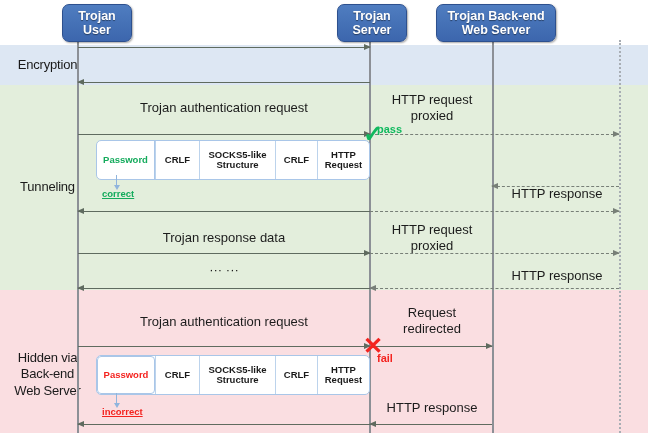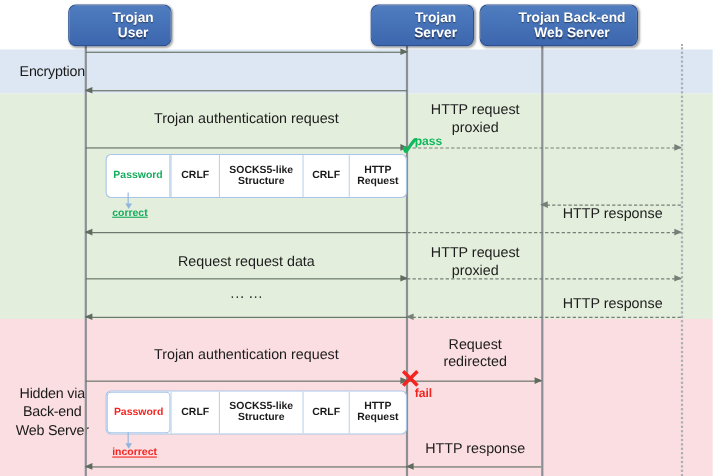--- a/index.html
+++ b/index.html
@@ -32,21 +32,21 @@
   .actor{
     position:absolute;
     background:linear-gradient(#4f7dc0,#3c66ad);
     border:1px solid #2d508e;
     border-radius:7px;
     color:#ffffff;font-weight:bold;font-size:12.5px;
     display:flex;align-items:center;justify-content:center;
     text-align:center;line-height:1.15;
     box-shadow:1px 1px 2px rgba(0,0,0,0.35);
     text-shadow:0 1px 1px rgba(0,0,0,0.45);
-    top:4px;height:36px;padding-left:24px;
+    top:4px;height:36px;
   }
   #actor-user{left:62px;width:68px;}
   #actor-server{left:337px;width:68px;}
   #actor-backend{left:436px;width:118px;}
   #actor-external{left:576px;width:70px;}
 
   
   .lifeline{position:absolute;top:40px;bottom:0;width:0;border-left:2px solid #8c9096;}
   #lifeline-user{left:77px;}
   #lifeline-server{left:369px;}
@@ -104,20 +104,21 @@
 </head>
 <body>
 
 <div id="stage">
 
   <div class="band" id="band-encryption"></div>
   <div class="band" id="band-tunneling"></div>
   <div class="band" id="band-hidden"></div>
 
   <div class="band-label" id="label-encryption">Encryption</div>
+  <div class="band-label" id="label-tunneling">Tunneling</div>
   <div class="band-label" id="label-hidden">Hidden via<br>Back-end<br>Web Server</div>
 
   <div class="lifeline" id="lifeline-user"></div>
   <div class="lifeline" id="lifeline-server"></div>
   <div class="lifeline" id="lifeline-backend"></div>
   <div class="lifeline" id="lifeline-external"></div>
 
   <div class="actor" id="actor-user">Trojan<br>User</div>
   <div class="actor" id="actor-server">Trojan<br>Server</div>
   <div class="actor" id="actor-backend">Trojan Back-end<br>Web Server</div>
@@ -169,21 +170,21 @@
 
   <div class="msg" style="left:78px;width:292px;top:211px;">
     <div class="line"></div>
     <div class="head l"></div>
   </div>
   <div class="msg dash" style="left:370px;width:249px;top:211px;">
     <div class="line"></div>
     <div class="head r"></div>
   </div>
 
-  <div class="msg-label" style="left:78px;width:292px;top:230px;">Request request data</div>
+  <div class="msg-label" style="left:78px;width:292px;top:230px;">Trojan response data</div>
   <div class="msg-label" style="left:372px;width:120px;top:222px;">HTTP request<br>proxied</div>
   <div class="msg" style="left:78px;width:292px;top:253px;">
     <div class="line"></div>
     <div class="head r"></div>
   </div>
   <div class="msg dash" style="left:370px;width:249px;top:253px;">
     <div class="line"></div>
     <div class="head r"></div>
   </div>
 

